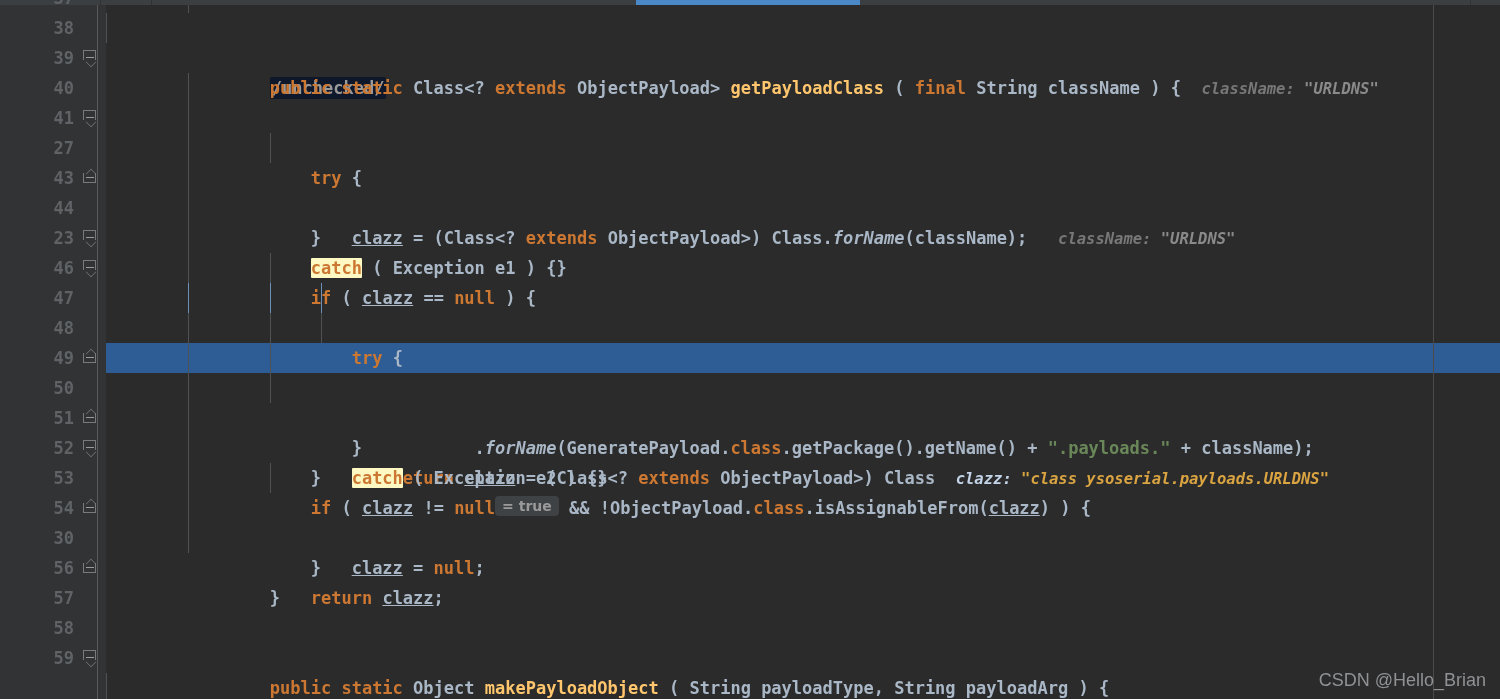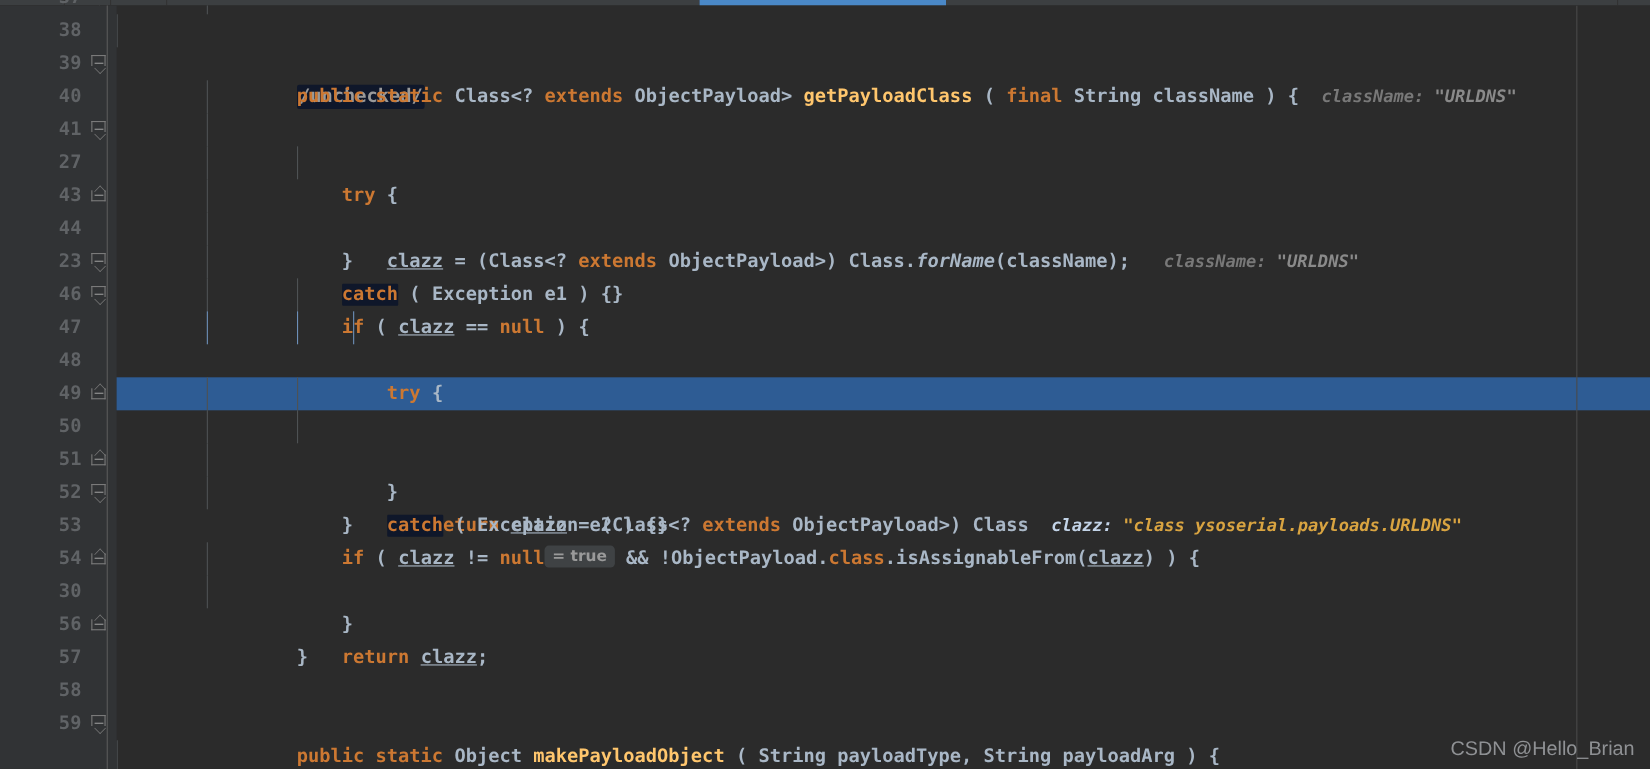--- a/index.html
+++ b/index.html
@@ -234,21 +234,21 @@
 
   
   .folded {
     background: #0f172a;
     color: #9a9a9a;
     border-radius: 2px;
     padding: 1px 2px;
   }
   
   .hl {
-    background: #0f172a;
+    background: #fef9c3;
     border-radius: 1px;
   }
 
   
   .watermark {
     position: absolute;
     right: 14px;
     bottom: 8px;
     color: #8f9194;
     font-size: 18px;
@@ -400,20 +400,26 @@
 
       <div class="line sel" style="top:278px">
         <div class="selband"></div>
         
         <div class="iguide" style="left:82px"></div>
         <div class="iguide" style="left:164px"></div>
         <div class="iguide" style="left:215px"></div>
         <span class="txt">                    <span class="kw">return</span> <span class="id under">clazz</span> <span class="id">=</span> <span class="id">(Class&lt;?</span> <span class="kw">extends</span> <span class="id">ObjectPayload&gt;)</span> <span class="id">Class</span>  <span class="hint">clazz</span><span class="hint">: </span><span class="hintval">"class ysoserial.payloads.URLDNS"</span></span>
       </div>
 
+      <div class="line" style="top:308px">
+        <div class="iguide" style="left:82px"></div>
+        <div class="iguide" style="left:164px"></div>
+        <div class="iguide" style="left:215px"></div>
+        <span class="txt">                            <span class="id">.</span><span class="mcall">forName</span><span class="id">(GeneratePayload.</span><span class="kw">class</span><span class="id">.getPackage().getName() + </span><span class="str">".payloads."</span><span class="id"> + className);</span></span>
+      </div>
 
       <div class="line" style="top:338px">
         <div class="iguide" style="left:82px"></div>
         <div class="iguide" style="left:164px"></div>
         <span class="txt">                <span class="id">}</span></span>
       </div>
 
       <div class="line" style="top:368px">
         <div class="iguide" style="left:82px"></div>
         <div class="iguide" style="left:164px"></div>
@@ -423,20 +429,25 @@
       <div class="line" style="top:398px">
         <div class="iguide" style="left:82px"></div>
         <span class="txt">            <span class="id">}</span></span>
       </div>
 
       <div class="line" style="top:428px">
         <div class="iguide" style="left:82px"></div>
         <span class="txt">            <span class="kw">if</span> <span class="id">(</span> <span class="id under">clazz</span> <span class="id">!=</span> <span class="kw">null</span><span class="badge">= true</span> <span class="id">&amp;&amp; !ObjectPayload.</span><span class="kw">class</span><span class="id">.isAssignableFrom(</span><span class="id under">clazz</span><span class="id">) ) {</span></span>
       </div>
 
+      <div class="line" style="top:458px">
+        <div class="iguide" style="left:82px"></div>
+        <div class="iguide" style="left:164px"></div>
+        <span class="txt">                <span class="id under">clazz</span> <span class="id">=</span> <span class="kw">null</span><span class="id">;</span></span>
+      </div>
 
       <div class="line" style="top:488px">
         <div class="iguide" style="left:82px"></div>
         <span class="txt">            <span class="id">}</span></span>
       </div>
 
       <div class="line" style="top:518px">
         <div class="iguide" style="left:82px"></div>
         <span class="txt">            <span class="kw">return</span> <span class="id under">clazz</span><span class="id">;</span></span>
       </div>

